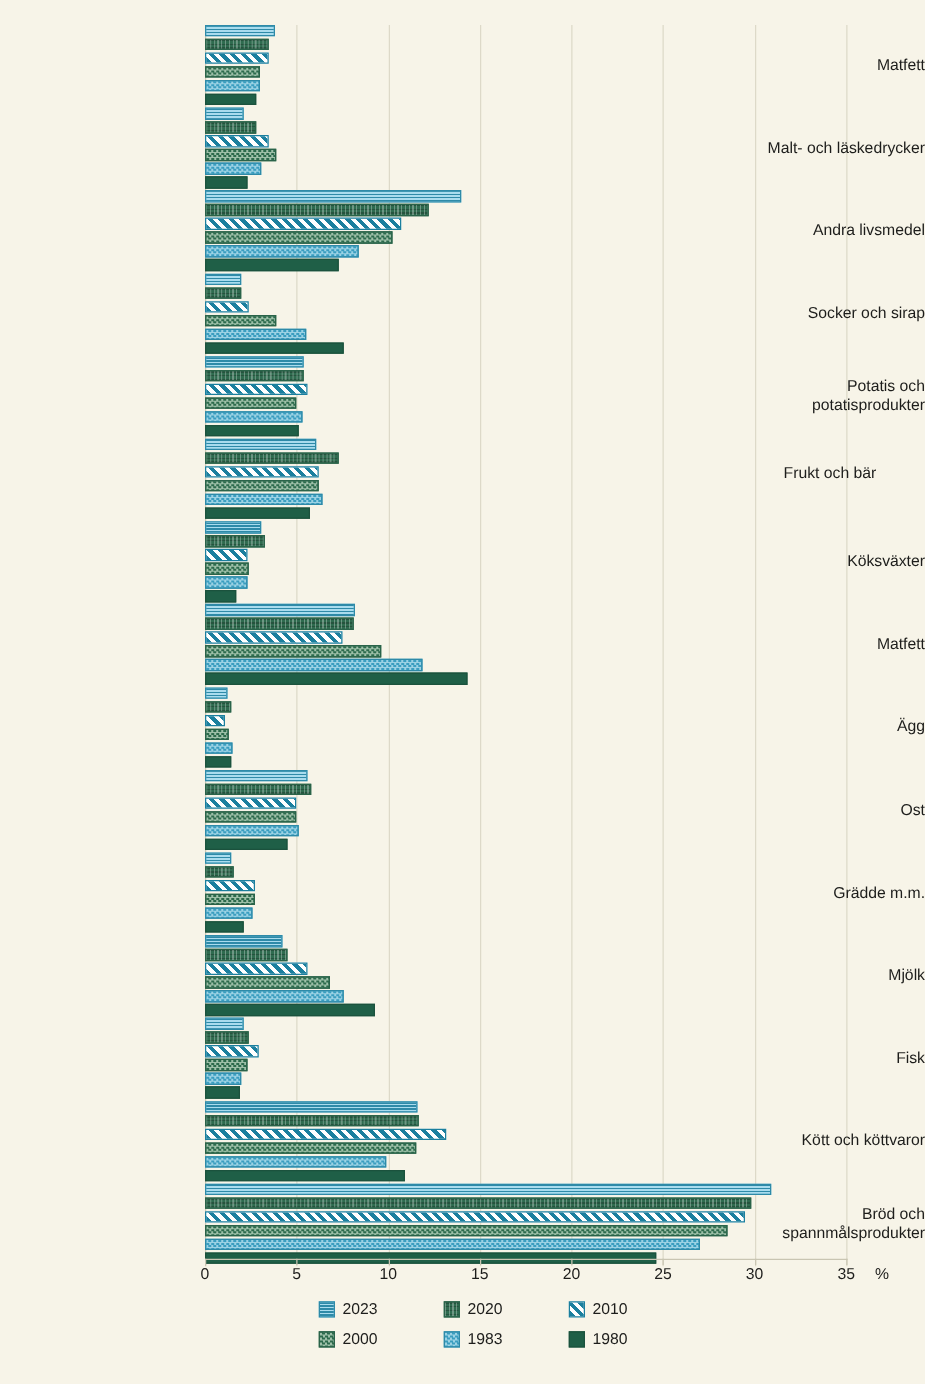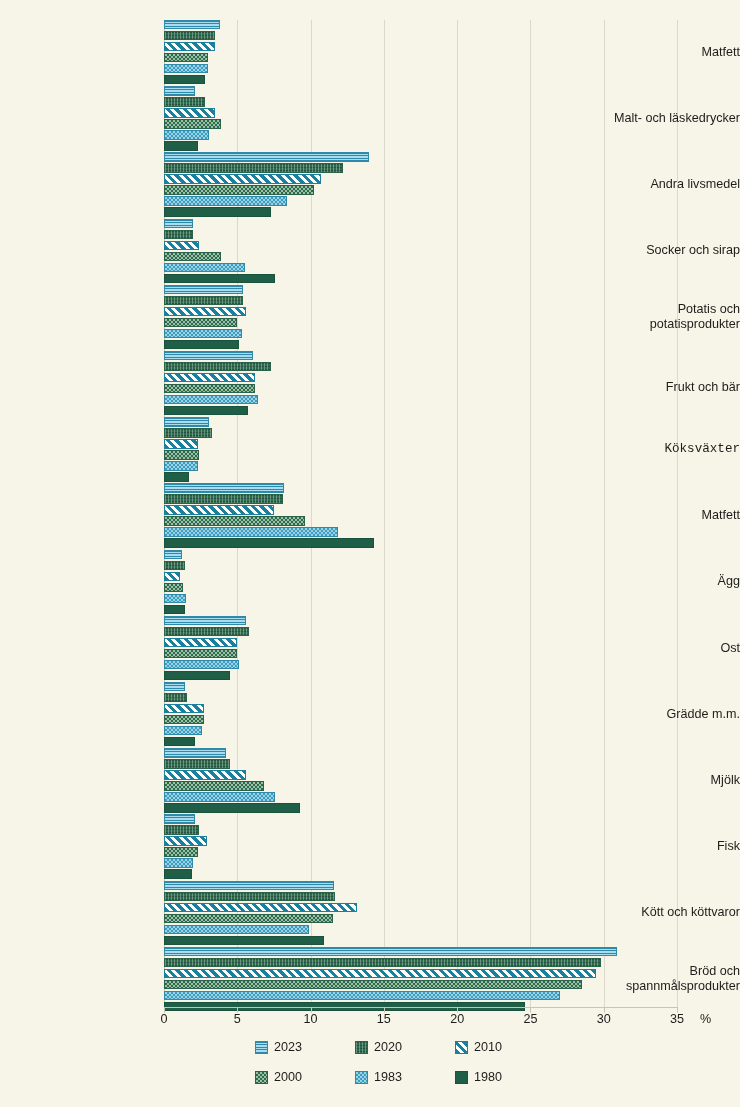--- a/index.html
+++ b/index.html
@@ -156,21 +156,21 @@
   }
 
   
   .legend {
     position: absolute;
     left: 255px;
     top: 1040px;
     width: 300px;
     display: grid;
     grid-template-columns: repeat(3, 1fr);
-    row-gap: 16px;
+    row-gap: 10px;
   }
   .legend-item {
     display: flex;
     align-items: center;
     gap: 6px;
   }
   .legend-swatch {
     width: 13px;
     height: 13px;
     box-sizing: border-box;
@@ -501,22 +501,22 @@
       </div>
   </div>
 
   <div id="cat-labels">
       <div class="cat-label" style="top: 44.7px;">Matfett</div>
       <div class="cat-label" style="top: 110.9px;">Malt- och läskedrycker</div>
       <div class="cat-label" style="top: 177.1px;">Andra livsmedel</div>
       <div class="cat-label" style="top: 243.3px; text-align: right;">Socker och sirap</div>
       <div class="cat-label" style="top: 302px;">Potatis och
 potatisprodukter</div>
-      <div class="cat-label" style="top: 380px;">Frukt och bär</div>
-      <div class="cat-label" style="top: 441.9px; font-family: Liberation Mono, monospace;">Köksväxter</div>
+      <div class="cat-label" style="top: 371px; text-align: center;">Frukt och bär</div>
+      <div class="cat-label" style="top: 441.9px;">Köksväxter</div>
       <div class="cat-label" style="top: 508.1px;">Matfett</div>
       <div class="cat-label" style="top: 574.3px;">Ägg</div>
       <div class="cat-label" style="top: 640.5px;">Ost</div>
       <div class="cat-label" style="top: 706.7px;">Grädde m.m.</div>
       <div class="cat-label" style="top: 772.9px;">Mjölk</div>
       <div class="cat-label" style="top: 839.1px;">Fisk</div>
       <div class="cat-label" style="top: 905.3px;">Kött och köttvaror</div>
       <div class="cat-label" style="top: 964px;">Bröd och
 spannmålsprodukter</div>
     </div>

